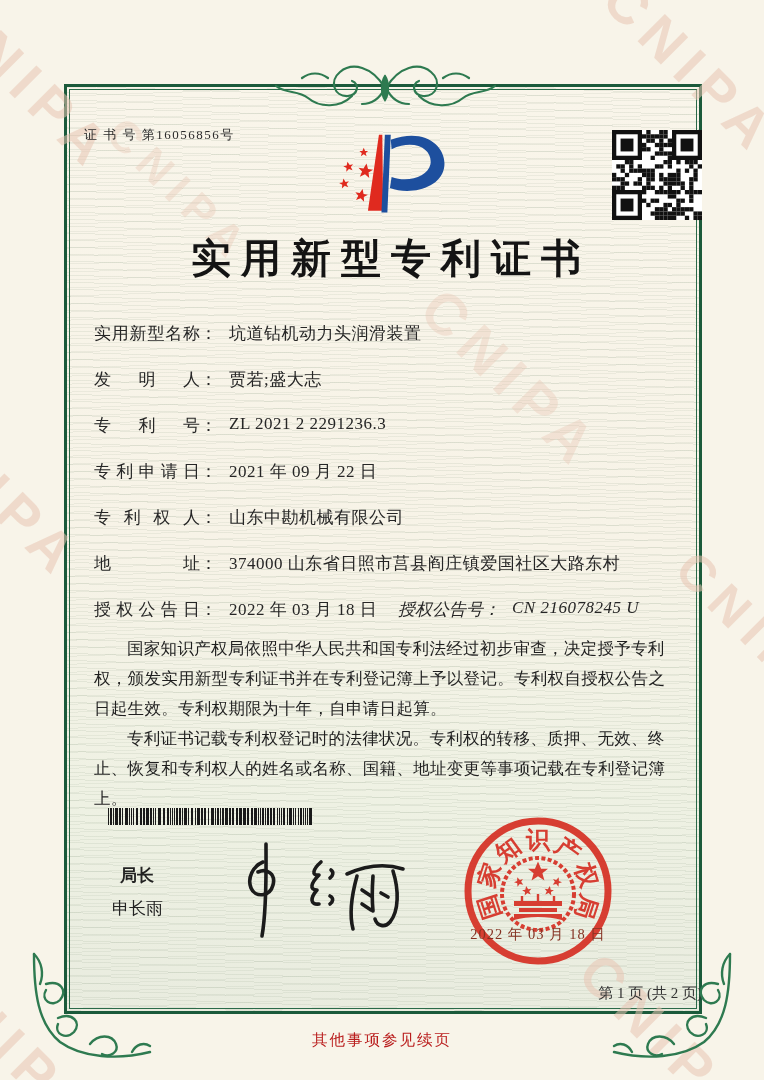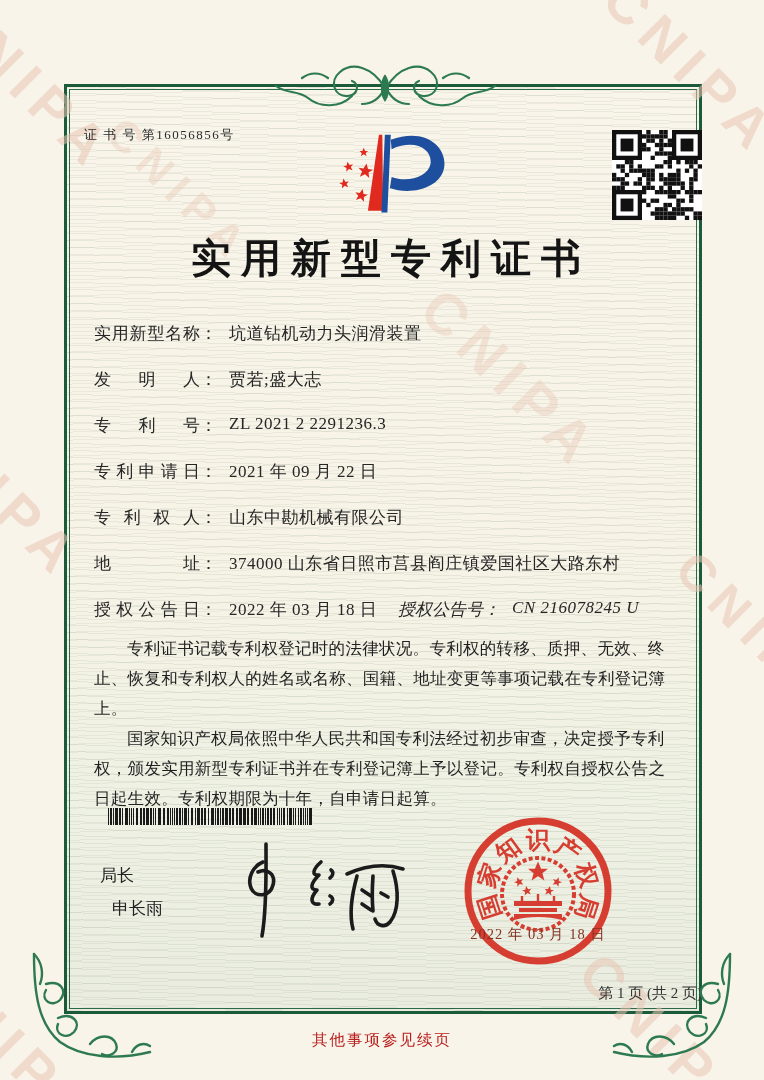--- a/index.html
+++ b/index.html
@@ -32,21 +32,21 @@
   .title{
     left:64px;top:231px;width:638px;text-align:center;
     font-size:40px;font-weight:700;letter-spacing:10px;color:#141414;padding-left:8px;
   }
   .row{left:94px;font-size:17px;white-space:nowrap;color:#262626;}
   .flabel{display:inline-block;width:106px;text-align:justify;text-align-last:justify;vertical-align:top;}
   .fcolon{display:inline-block;vertical-align:top;}
   .fvalue{display:inline-block;margin-left:12px;vertical-align:top;letter-spacing:.5px;}
   .paras{left:94px;top:634px;width:578px;font-size:16.5px;line-height:30px;color:#1f1f1f;}
   .paras p{margin:0;text-indent:2em;letter-spacing:.3px;}
-  .sig-title{left:100px;top:864px;font-size:17px;color:#222;}
+  .sig-title{left:120px;top:864px;font-size:17px;color:#222;font-weight:bold;}
   .sig-name{left:112px;top:897px;font-size:17px;color:#222;}
   .page-info{left:64px;top:984px;width:638px;text-align:right;font-size:15px;color:#333;}
   .note{left:0;top:1030px;width:764px;text-align:center;font-size:15.5px;color:#b91c1c;letter-spacing:2px;}
   svg{display:block;}
 </style>
 </head>
 <body>
 
 <svg width="0" height="0" style="position:absolute" aria-hidden="true">
   <defs>
@@ -301,22 +301,22 @@
   <span class="flabel">地址</span><span class="fcolon">：</span><span class="fvalue">374000  山东省日照市莒县阎庄镇爱国社区大路东村</span>
 </div>
 <div class="el row" style="top:598px;">
   <span class="flabel">授权公告日</span><span class="fcolon">：</span><span class="fvalue">2022 年 03 月 18 日</span>
 </div>
 <div class="el row" style="top:598px;left:398px;font-style:italic;">
   <span>授权公告号</span><span class="fcolon">：</span><span class="fvalue">CN 216078245 U</span>
 </div>
 
 <div class="el paras">
+  <p>国家知识产权局依照中华人民共和国专利法经过初步审查，决定授予专利权，颁发实用新型专利证书并在专利登记簿上予以登记。专利权自授权公告之日起生效。专利权期限为十年，自申请日起算。</p>
   <p>专利证书记载专利权登记时的法律状况。专利权的转移、质押、无效、终止、恢复和专利权人的姓名或名称、国籍、地址变更等事项记载在专利登记簿上。</p>
-  <p>国家知识产权局依照中华人民共和国专利法经过初步审查，决定授予专利权，颁发实用新型专利证书并在专利登记簿上予以登记。专利权自授权公告之日起生效。专利权期限为十年，自申请日起算。</p>
 </div>
 
 <svg class="el" id="barcode-svg" style="left:108px;top:808px;" width="205" height="17" viewBox="0 0 205 17">
     <rect x="0" y="0" width="1" height="17" fill="#1a1a1a"></rect>
     <rect x="2" y="0" width="2" height="17" fill="#1a1a1a"></rect>
     <rect x="5" y="0" width="1" height="17" fill="#1a1a1a"></rect>
     <rect x="7" y="0" width="3" height="17" fill="#1a1a1a"></rect>
     <rect x="11" y="0" width="2" height="17" fill="#1a1a1a"></rect>
     <rect x="14" y="0" width="1" height="17" fill="#1a1a1a"></rect>
     <rect x="17" y="0" width="3" height="17" fill="#1a1a1a"></rect>

